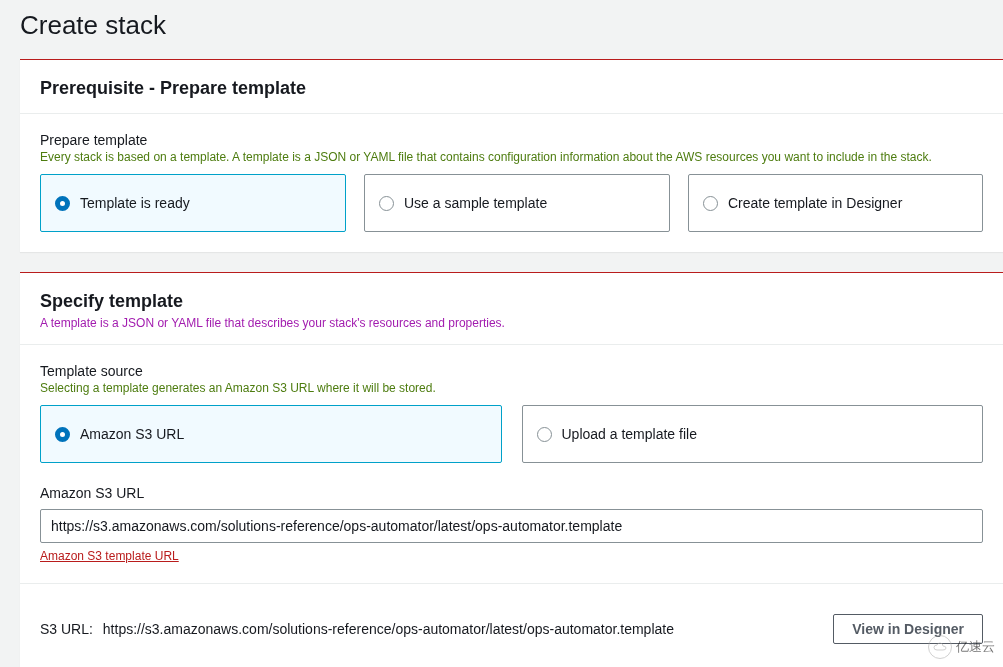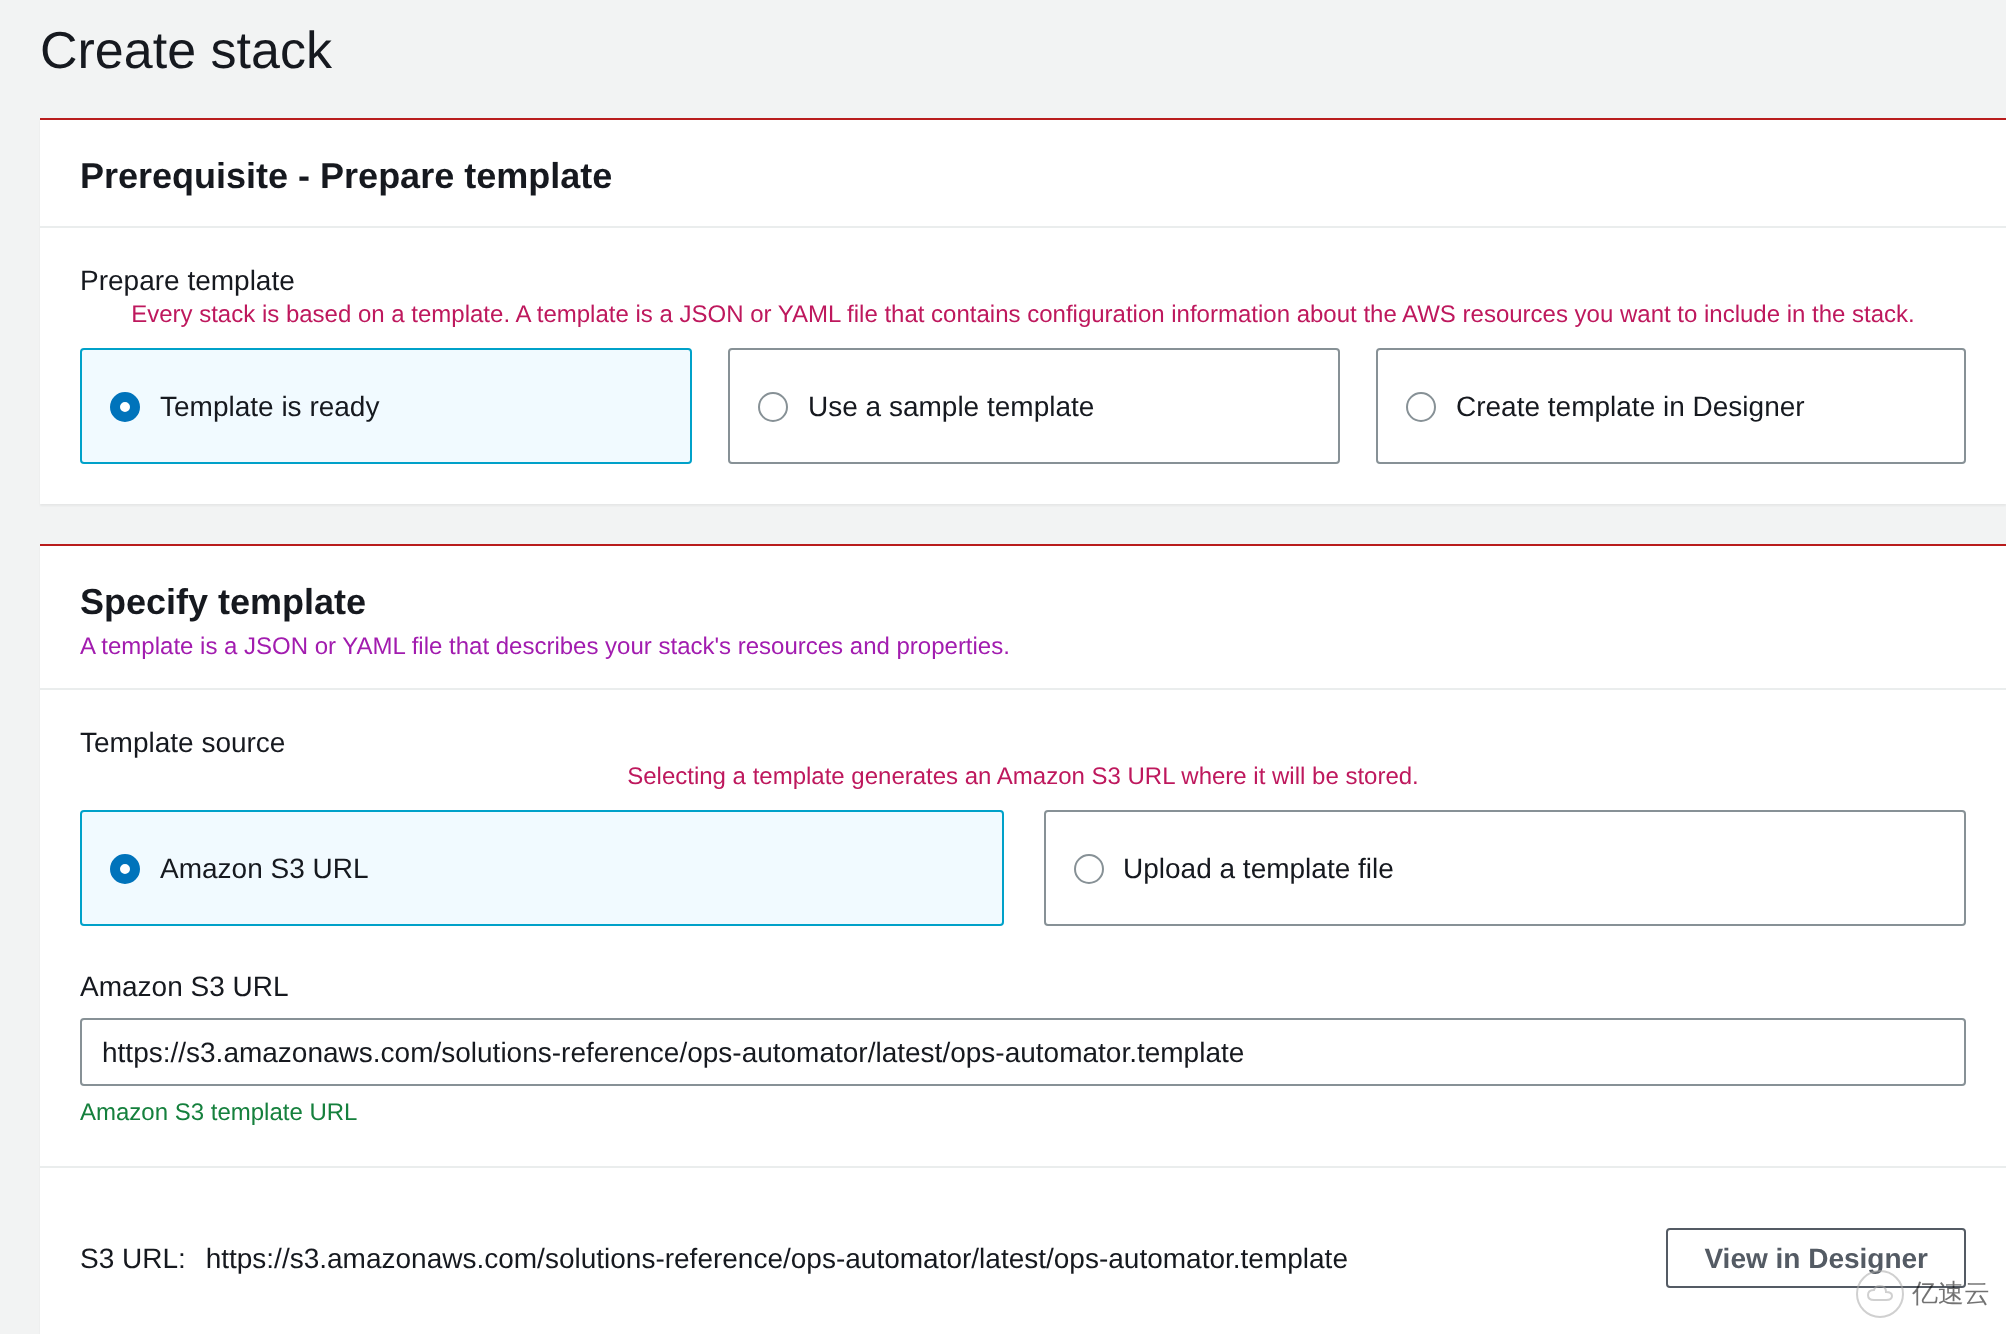--- a/index.html
+++ b/index.html
@@ -51,23 +51,22 @@
   .field-group {
     margin-top: 14px;
   }
   .field-label {
     font-size: 14px;
     color: #16191f;
     margin-bottom: 2px;
   }
   .field-desc {
     font-size: 12px;
-    color: #be185d;
+    color: #4d7c0f;
     margin-bottom: 10px;
-    text-align: center;
   }
   .radio-row {
     display: flex;
     gap: 18px;
   }
   .radio-card {
     flex: 1;
     border: 1px solid #879196;
     border-radius: 2px;
     padding: 20px 14px;
@@ -103,22 +102,23 @@
     width: 100%;
     border: 1px solid #879196;
     border-radius: 2px;
     padding: 6px 10px;
     font-size: 14px;
     color: #16191f;
     height: 34px;
   }
   .small-hint {
     font-size: 12px;
-    color: #15803d;
+    color: #b91c1c;
     margin-top: 6px;
+    text-decoration: underline;
   }
   .s3-footer-row {
     border-top: 1px solid #eaeded;
     padding: 30px 20px;
     display: flex;
     align-items: center;
     justify-content: space-between;
   }
   .s3-url-display {
     font-size: 14px;

